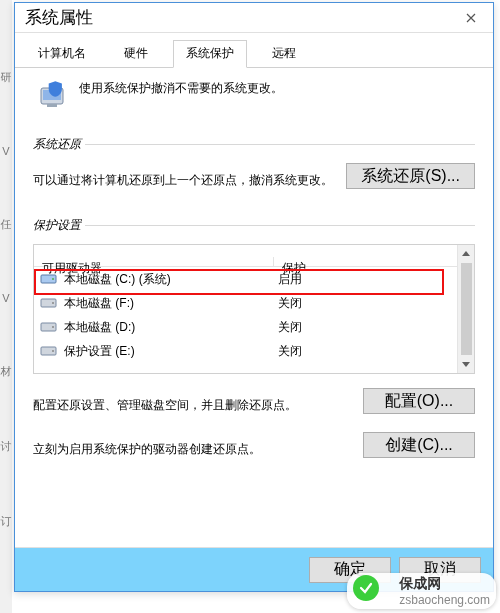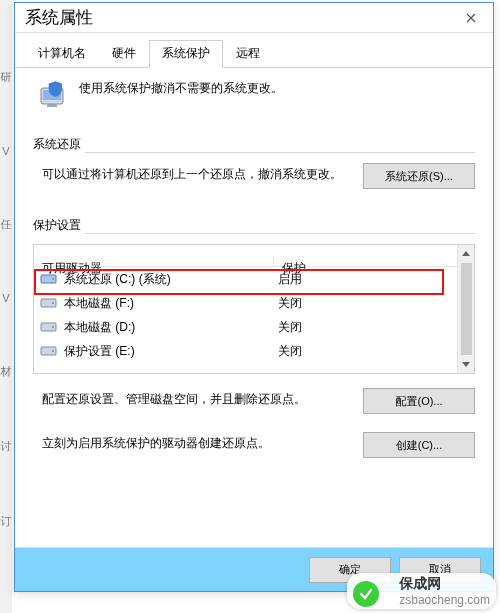--- a/index.html
+++ b/index.html
@@ -4,47 +4,47 @@
 <style>
   * { box-sizing: border-box; font-family: "Microsoft YaHei", "SimSun", sans-serif; }
   body { margin: 0; width: 500px; height: 613px; background: #fff; position: relative; overflow: hidden; font-size: 12px; }
   .left-strip { position: absolute; left: 0; top: 0; width: 12px; height: 100%; background: #f0f0f0; display: flex; flex-direction: column; color: #777; font-size: 11px; align-items: center; padding-top: 40px; }
   .left-strip span { margin: 30px 0; }
   .dialog { position: absolute; left: 14px; top: 2px; width: 480px; height: 590px; background: #fff; border: 1px solid #4a90d9; box-shadow: 0 2px 8px rgba(0,0,0,.15); }
   .titlebar { height: 30px; display: flex; align-items: center; padding: 0 2px 0 10px; font-size: 17px; border-bottom: 1px solid #e0e0e0; }
   .titlebar-title { flex: 1; }
   .close-btn { width: 40px; height: 28px; display: flex; align-items: center; justify-content: center; color: #555; cursor: pointer; }
   .close-btn svg { width: 10px; height: 10px; }
-  .tabs { display: flex; padding: 6px 10px 0 10px; border-bottom: 1px solid #d0d0d0; gap: 0; }
+  .tabs { display: flex; padding: 6px 10px 0 10px; border-bottom: 1px solid #d0d0d0; gap: 12px; }
   .tab { padding: 4px 12px 5px; border: 1px solid transparent; border-bottom: none; position: relative; top: 1px; cursor: pointer; }
   .tab.active { border: 1px solid #d0d0d0; border-bottom: 1px solid #fff; background: #fff; }
   .content { padding: 12px 18px 0 18px; }
   .intro { display: flex; align-items: flex-start; margin-bottom: 20px; padding-left: 6px; }
   .shield-icon { width: 40px; height: 36px; flex: 0 0 40px; }
-  .section-rule { display: flex; align-items: flex-end; }
+  .section-rule { display: flex; align-items: center; font-style: italic; }
   .section-rule .line { flex: 1; height: 1px; background: #d8d8d8; margin-left: 4px; }
-  .row { display: flex; align-items: flex-start; gap: 10px; margin-top: 10px; margin-left: 9px; }
+  .row { display: flex; align-items: flex-end; gap: 10px; margin-top: 10px; }
   .row .text { flex: 1; line-height: 1.5; padding-top: 2px; }
-  .btn { min-width: 112px; height: 26px; background: #e1e1e1; border: 1px solid #adadad; display: inline-flex; align-items: center; justify-content: center; cursor: pointer; font-size: 11px; padding: 0 14px; }
+  .btn { min-width: 112px; height: 26px; background: #e1e1e1; border: 1px solid #adadad; display: inline-flex; align-items: center; justify-content: center; cursor: pointer; font-size: 16px; padding: 0 14px; }
   .drive-list { margin-top: 10px; border: 1px solid #d0d0d0; height: 130px; position: relative; display: flex; }
   .drive-body { flex: 1; overflow: hidden; }
   .drive-header { display: flex; height: 22px; border-bottom: 1px solid #e4e4e4; background: #fff; }
   .dh-col { padding: 3px 8px; border-right: 1px solid #e4e4e4; margin-top: 12px; }
   .dh-col.name { flex: 0 0 240px; }
   .dh-col.prot { flex: 1; border-right: none; }
   .drive-row { display: flex; align-items: center; height: 24px; padding: 0 6px; }
   .drive-row .dicon { width: 18px; height: 14px; margin-right: 6px; flex: 0 0 18px; }
   .drive-row .dname { flex: 0 0 214px; }
   .drive-row .dprot { flex: 1; }
   .hl-box { position: absolute; left: 0; top: 24px; width: 410px; height: 26px; border: 2px solid #e11; pointer-events: none; }
   .scrollbar { width: 17px; background: #f0f0f0; border-left: 1px solid #e4e4e4; display: flex; flex-direction: column; align-items: center; }
   .sb-arrow { width: 100%; height: 17px; display: flex; align-items: center; justify-content: center; color: #666; }
   .sb-thumb { width: 11px; flex: 1; background: #cdcdcd; margin: 1px 0; }
   .bottom-bar { position: absolute; bottom: 0; left: 0; right: 0; height: 44px; border-top: 1px solid #e0e0e0; display: flex; align-items: center; justify-content: flex-end; gap: 8px; padding: 0 12px; background: #7dd3fc; }
-  .watermark { position: absolute; bottom: 4px; right: 4px; display: flex; align-items: flex-end; gap: 20px; background: rgba(255,255,255,.9); padding: 2px 6px; border-radius: 14px; font-size: 14px; font-weight: bold; color: #333; box-shadow: 0 1px 4px rgba(0,0,0,.2); pointer-events: none; }
+  .watermark { position: absolute; bottom: 4px; right: 4px; display: flex; align-items: flex-start; gap: 20px; background: rgba(255,255,255,.9); padding: 2px 6px; border-radius: 14px; font-size: 14px; font-weight: bold; color: #333; box-shadow: 0 1px 4px rgba(0,0,0,.2); pointer-events: none; }
   .wm-badge { width: 26px; height: 26px; border-radius: 50%; background: #3bcf3b; display: flex; align-items: center; justify-content: center; }
   .wm-badge svg { width: 14px; height: 14px; fill: #fff; }
   .wm-sub { font-size: 12px; color: #888; font-weight: normal; }
 </style>
 </head>
 <body>
 
 <div class="left-strip">
   <span>研</span>
     <span>V</span>
@@ -105,21 +105,21 @@
       <div class="drive-body">
         <div class="drive-header">
           <div class="dh-col name">可用驱动器</div>
           <div class="dh-col prot">保护</div>
         </div>
         <div class="drive-row">
           <svg class="dicon" viewBox="0 0 18 14">
               <rect x="1" y="3" width="15" height="8" rx="1" fill="#aacaf0" stroke="#5a7da8"></rect>
               <circle cx="13" cy="7" r="1" fill="#4caf50"></circle>
             </svg>
-          <span class="dname">系统还原 (C:) (系统)</span>
+          <span class="dname">本地磁盘 (C:) (系统)</span>
           <span class="dprot">启用</span>
         </div>
         <div class="drive-row">
           <svg class="dicon" viewBox="0 0 18 14">
               <rect x="1" y="3" width="15" height="8" rx="1" fill="#d0d6de" stroke="#7a8ba3"></rect>
               <circle cx="13" cy="7" r="1" fill="#888"></circle>
             </svg>
           <span class="dname">本地磁盘 (F:)</span>
           <span class="dprot">关闭</span>
         </div>

